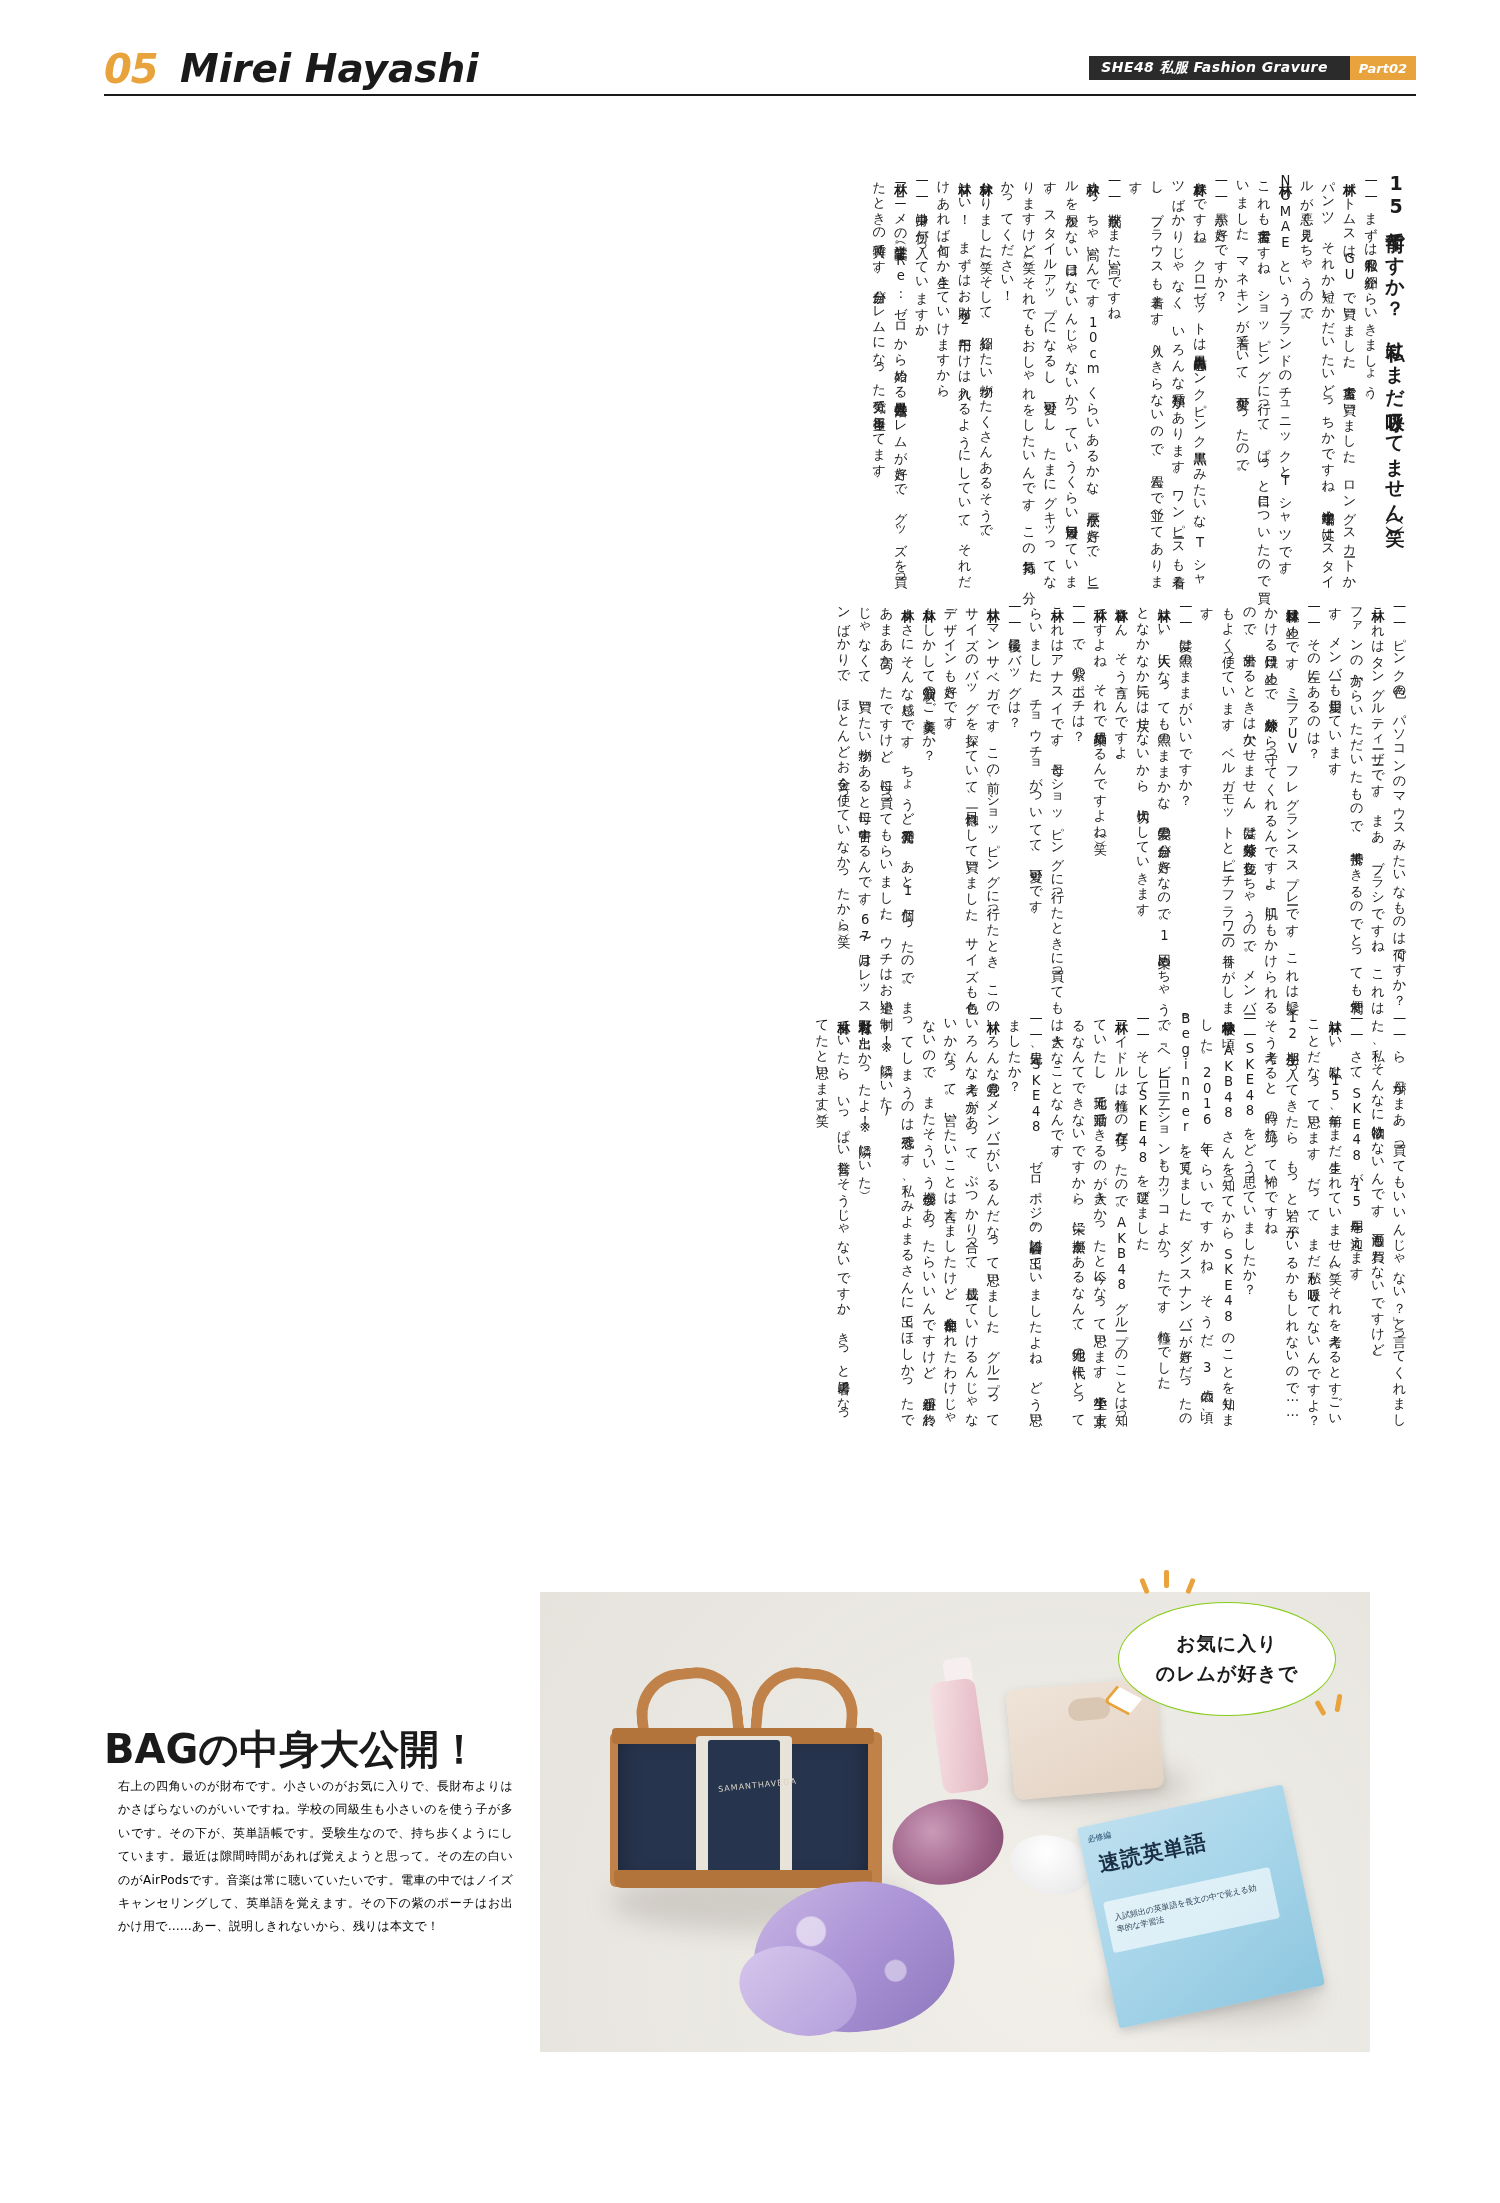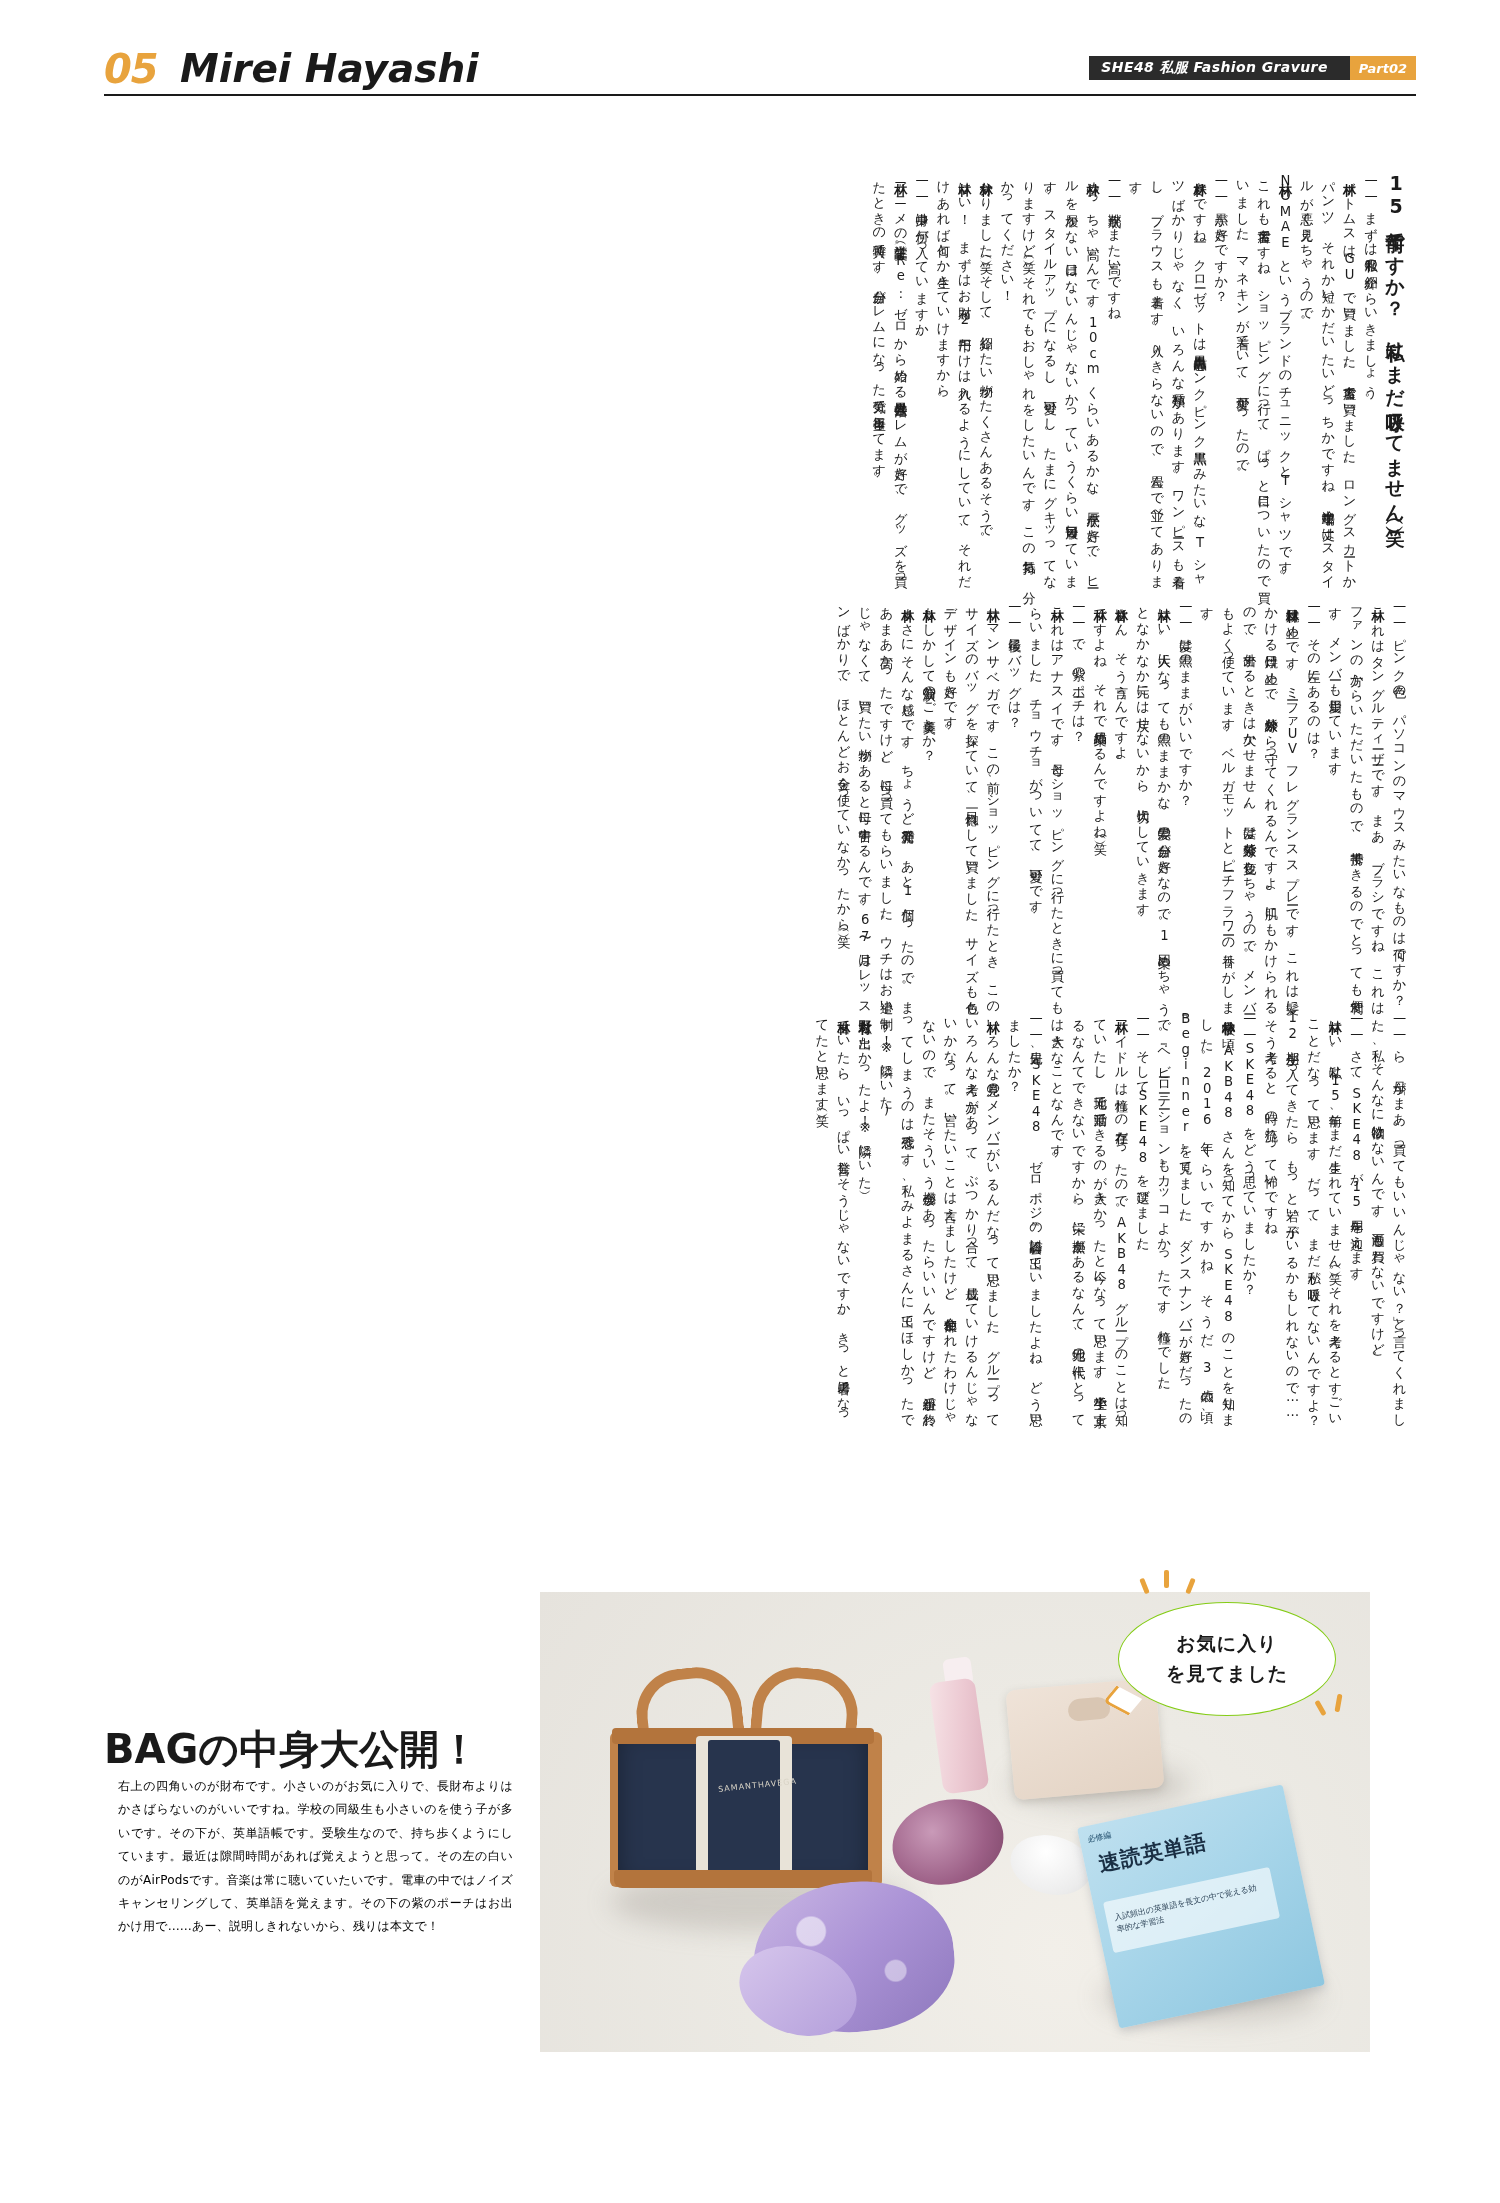--- a/index.html
+++ b/index.html
@@ -534,21 +534,21 @@
       <div class="book-sub">入試頻出の英単語を長文の中で覚える効率的な学習法</div>
     </div>
 
     <div class="pouch"></div>
     <div class="pouch-frill"></div>
   </div>
 
   <div class="bubble-tail"></div>
   <div class="bubble">
     <span>お気に入り</span>
-    <span>を見てました</span>
+    <span>のレムが好きで</span>
   </div>
   <div class="spark" style="left:1142px;top:1578px;width:5px;height:16px;transform:rotate(-22deg);"></div>
   <div class="spark" style="left:1164px;top:1570px;width:5px;height:18px;"></div>
   <div class="spark" style="left:1188px;top:1578px;width:5px;height:16px;transform:rotate(22deg);"></div>
   <div class="spark" style="left:1318px;top:1700px;width:5px;height:16px;transform:rotate(-30deg);"></div>
   <div class="spark" style="left:1336px;top:1694px;width:5px;height:18px;transform:rotate(10deg);"></div>
 
   <div class="bag-title">
     <span>BAGの中身</span><span class="em">大公開！</span>
   </div>

